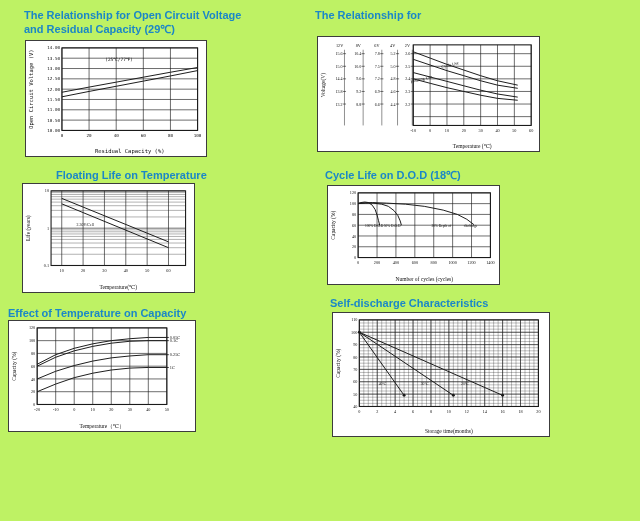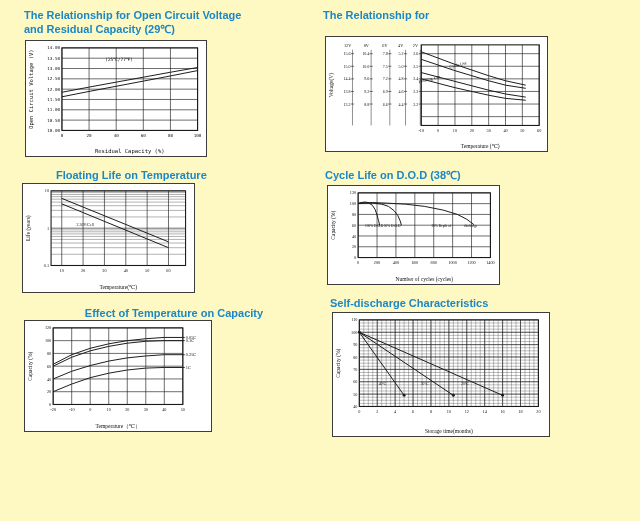--- a/index.html
+++ b/index.html
@@ -1,31 +1,31 @@
 <!DOCTYPE html>
 <html style="--accent: #1b87c7;"><head>
 <meta charset="utf-8">
 <style>
   html,body{margin:0;padding:0;background:#fff;}
-  .canvas{position:relative;width:640px;height:521px;background:#fef9c3;overflow:hidden;
+  .canvas{position:relative;width:640px;height:521px;background:#bef264;overflow:hidden;
           font-family:"Liberation Sans",sans-serif;}
   .panel{position:absolute;}
   .ctitle{margin:0;font-weight:bold;font-size:11px;line-height:14px;color:var(--accent,#1b87c7);
           font-family:"Liberation Sans",sans-serif;}
   .figure{position:absolute;border:1px solid #3c3c3c;background:#fff;box-sizing:border-box;}
   
   .p1{left:24px;top:8px;width:300px;height:160px;}
   .p1 .figure{left:1px;top:32px;width:182px;height:117px;}
-  .p2{left:323px;top:8px;width:300px;height:160px;}
+  .p2{left:315px;top:8px;width:300px;height:160px;}
   .p2 .figure{left:2px;top:28px;width:223px;height:116px;}
   .p3{left:24px;top:168px;width:300px;height:140px;padding-left:32px;}
   .p3 .figure{left:-2px;top:15px;width:173px;height:110px;}
   .p4{left:325px;top:168px;width:300px;height:140px;}
   .p4 .figure{left:2px;top:17px;width:173px;height:100px;}
-  .p5{left:24px;top:306px;width:300px;height:140px;text-align:center;}
+  .p5{left:8px;top:306px;width:300px;height:140px;}
   .p5 .figure{left:0px;top:14px;width:188px;height:112px;}
   .p6{left:330px;top:296px;width:300px;height:150px;}
   .p6 .figure{left:2px;top:16px;width:218px;height:125px;}
   svg text{fill:#111;}
 </style>
 </head>
 <body>
 
 <div class="canvas">
 
@@ -222,21 +222,21 @@
           <text x="26.00" y="8.60" font-size="4.3" text-anchor="end">10</text>
           <text x="96.50" y="107.00" font-size="5.6" text-anchor="middle">Temperature(℃)</text>
           <text x="6.50" y="45.00" font-size="5.6" text-anchor="middle" transform="rotate(-90 6.5 45.00)">Life (years)</text>
           <text x="62.79" y="43.13" font-size="4" text-anchor="middle">2.30V/Cell</text>
         </svg>
       </div>
   </section>
 
   <section class="panel p4">
     <h3 class="ctitle">
-      <span>Cycle Life on D.O.D (38℃)</span>
+      <span>Cycle Life on D.O.D (18℃)</span>
     </h3>
     <div class="figure">
         <svg viewBox="0 0 173 100" xmlns="http://www.w3.org/2000/svg" style="display:block;width:100%;height:100%;font-family:'Liberation Serif','DejaVu Serif',serif;">
           <line x1="30.00" y1="7.00" x2="30.00" y2="73.00" stroke="#1a1a1a" stroke-width="0.65"></line>
           <line x1="49.29" y1="7.00" x2="49.29" y2="73.00" stroke="#1a1a1a" stroke-width="0.65"></line>
           <line x1="68.57" y1="7.00" x2="68.57" y2="73.00" stroke="#1a1a1a" stroke-width="0.65"></line>
           <line x1="87.86" y1="7.00" x2="87.86" y2="73.00" stroke="#1a1a1a" stroke-width="0.65"></line>
           <line x1="107.14" y1="7.00" x2="107.14" y2="73.00" stroke="#1a1a1a" stroke-width="0.65"></line>
           <line x1="126.43" y1="7.00" x2="126.43" y2="73.00" stroke="#1a1a1a" stroke-width="0.65"></line>
           <line x1="145.71" y1="7.00" x2="145.71" y2="73.00" stroke="#1a1a1a" stroke-width="0.65"></line>

